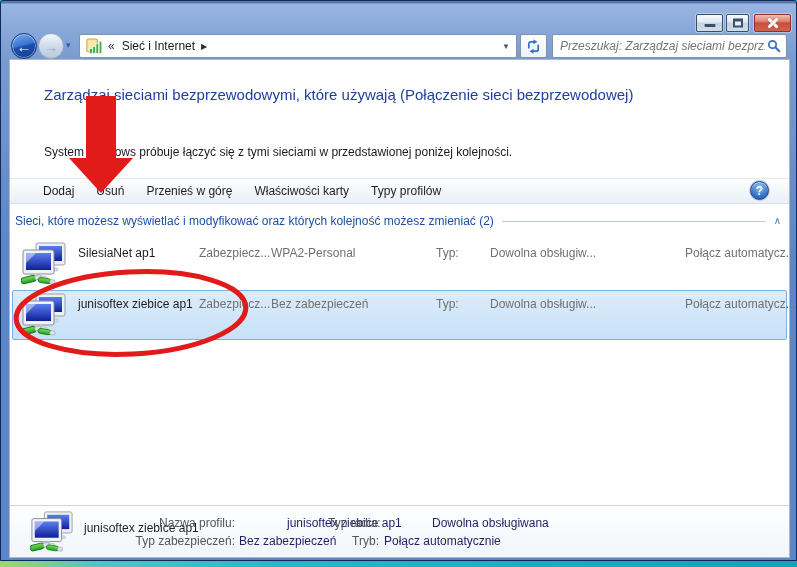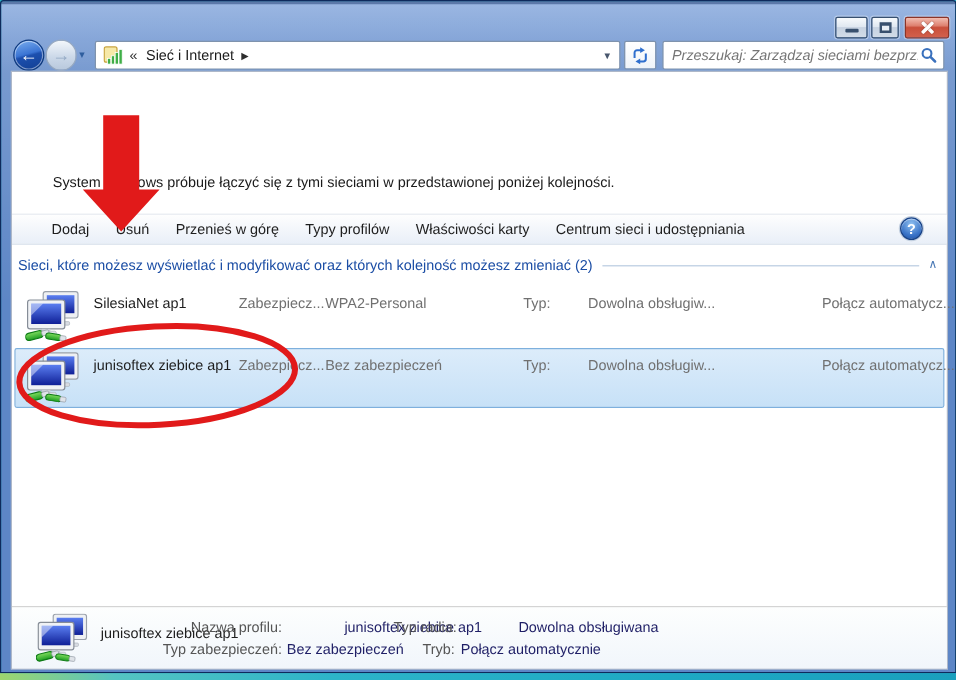--- a/index.html
+++ b/index.html
@@ -224,29 +224,29 @@
     </div>
 
     <div class="searchbox">
       <input type="text" placeholder="Przeszukaj: Zarządzaj sieciami bezprz..." style="">
       <svg width="14" height="14">
           <use href="#search-sym"></use>
         </svg>
     </div>
 
     <div class="client">
+      <div class="page-title">Zarządzaj sieciami bezprzewodowymi, które używają (Połączenie sieci bezprzewodowej)</div>
       <div class="page-sub">System Windows próbuje łączyć się z tymi sieciami w przedstawionej poniżej kolejności.</div>
 
       <div class="toolbar">
         <span class="tb-btn">Dodaj</span>
         <span class="tb-btn">Usuń</span>
         <span class="tb-btn">Przenieś w górę</span>
+        <span class="tb-btn">Właściwości karty</span>
         <span class="tb-btn">Typy profilów</span>
-        <span class="tb-btn">Właściwości karty</span>
-        <span class="tb-btn">Centrum sieci i udostępniania</span>
       </div>
       <div class="help">
           <span>?</span>
         </div>
 
       <div class="group-header">
         <span>Sieci, które możesz wyświetlać i modyfikować oraz których kolejność możesz zmieniać (2)</span>
         <span class="gh-rule"></span>
         <span class="gh-chev">∧</span>
       </div>

